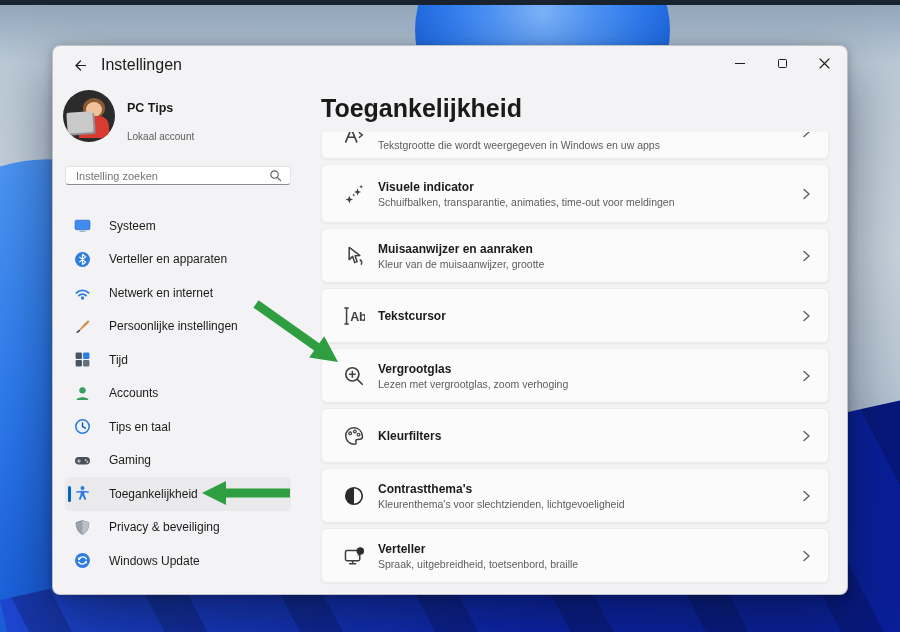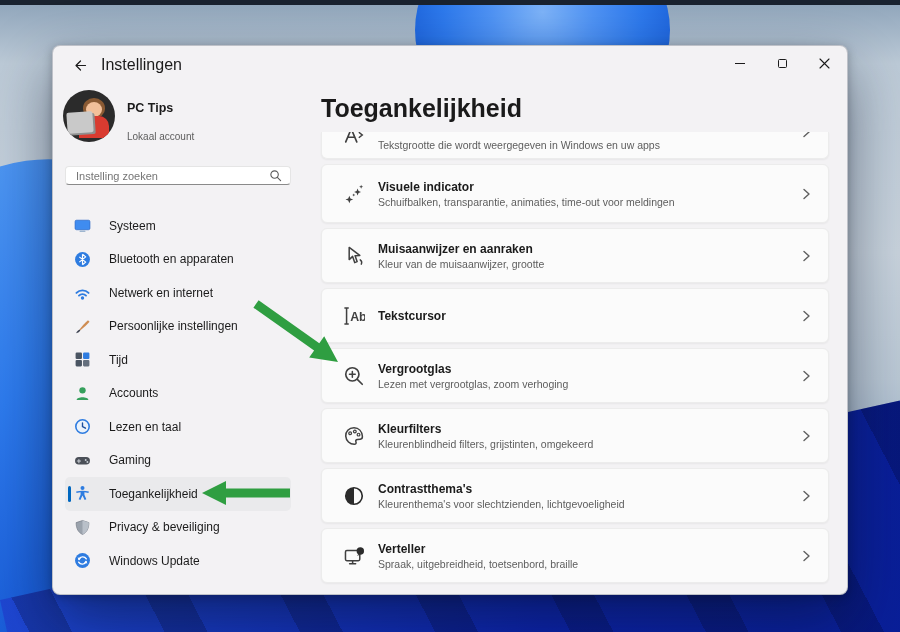--- a/index.html
+++ b/index.html
@@ -146,21 +146,21 @@
       </span>
       <span class="nav-label">Systeem</span>
     </div>
     <div class="nav-item">
       <span class="nav-icon">
         <svg width="17" height="17" viewBox="0 0 16 16">
             <circle cx="8" cy="8" r="7" fill="#2e7ce0"></circle>
             <path d="M8 3 V13 M8 3 L11 5.5 L5 10.5 M8 13 L11 10.5 L5 5.5" stroke="#fff" stroke-width="1.1" fill="none" stroke-linejoin="round"></path>
           </svg>
       </span>
-      <span class="nav-label">Bluetooth en apparaten</span>
+      <span class="nav-label">Verteller en apparaten</span>
     </div>
     <div class="nav-item">
       <span class="nav-icon">
         <svg width="17" height="17" viewBox="0 0 16 16">
             <path d="M2.3 8.4 A8 8 0 0 1 13.7 8.4" stroke="#2e7ce0" stroke-width="1.8" fill="none" stroke-linecap="round"></path>
             <path d="M4.7 10.9 A4.8 4.8 0 0 1 11.3 10.9" stroke="#2e7ce0" stroke-width="1.8" fill="none" stroke-linecap="round"></path>
             <circle cx="8" cy="13.2" r="1.6" fill="#2e7ce0"></circle>
           </svg>
       </span>
       <span class="nav-label">Netwerk en internet</span>
@@ -194,21 +194,21 @@
       </span>
       <span class="nav-label">Accounts</span>
     </div>
     <div class="nav-item">
       <span class="nav-icon">
         <svg width="17" height="17" viewBox="0 0 16 16">
             <circle cx="8" cy="8" r="6.3" fill="#eaf2fb" stroke="#2e7ce0" stroke-width="1.5"></circle>
             <path d="M8 4.6 V8 L10.8 9.6" stroke="#1b4f9e" stroke-width="1.3" fill="none" stroke-linecap="round"></path>
           </svg>
       </span>
-      <span class="nav-label">Lezen en taal</span>
+      <span class="nav-label">Tips en taal</span>
     </div>
     <div class="nav-item">
       <span class="nav-icon">
         <svg width="17" height="17" viewBox="0 0 16 16">
             <rect x="1" y="4.8" width="14" height="7" rx="3.5" fill="#4a4f57"></rect>
             <path d="M4.6 7 v3 M3.1 8.5 h3" stroke="#c8cdd4" stroke-width="1" stroke-linecap="round"></path>
             <circle cx="11" cy="7.6" r=".9" fill="#c8cdd4"></circle>
             <circle cx="12.6" cy="9.4" r=".9" fill="#c8cdd4"></circle>
           </svg>
       </span>
@@ -346,21 +346,20 @@
       <span class="card-icon">
         <svg width="22" height="22" viewBox="0 0 16 16">
             <path d="M8 2 C4.2 2 1.8 4.8 2 8.1 C2.2 11.5 5 14 8.2 14 C9.4 14 9.8 13.2 9.4 12.3 C9 11.4 9.5 10.6 10.5 10.5 L12.6 10.3 C13.6 10.2 14.2 9.4 14.1 8.2 C13.8 4.6 11.5 2 8 2 Z" stroke="#404040" stroke-width="1.1" fill="none"></path>
             <circle cx="5.2" cy="6" r="1" stroke="#404040" stroke-width=".9" fill="none"></circle>
             <circle cx="8.6" cy="4.8" r="1" stroke="#404040" stroke-width=".9" fill="none"></circle>
             <circle cx="11.3" cy="7" r="1" stroke="#404040" stroke-width=".9" fill="none"></circle>
           </svg>
       </span>
       <div class="card-text">
         <div class="card-title">Kleurfilters</div>
-        <div class="card-sub">Kleurenblindheid filters, grijstinten, omgekeerd</div>
       </div>
       <span class="chev">
         <svg width="12" height="14" viewBox="0 0 12 14">
             <path d="M4 2.5 L9 7 L4 11.5" stroke="#5f5f5f" stroke-width="1.4" fill="none" stroke-linecap="round" stroke-linejoin="round"></path>
           </svg>
       </span>
     </div>
 
     <div class="card">
       <span class="card-icon">

